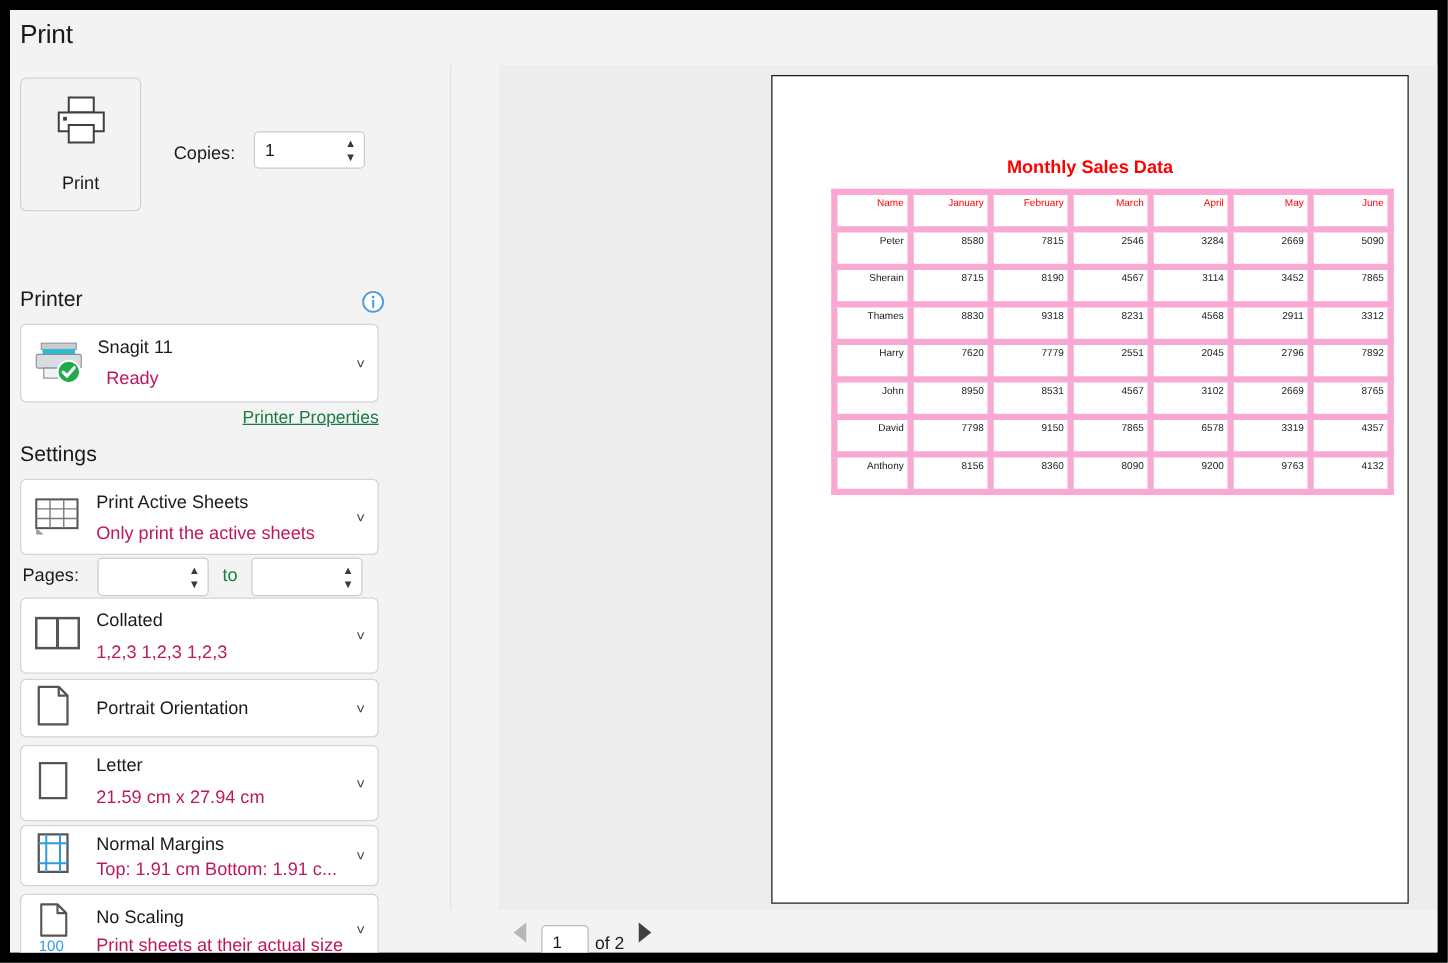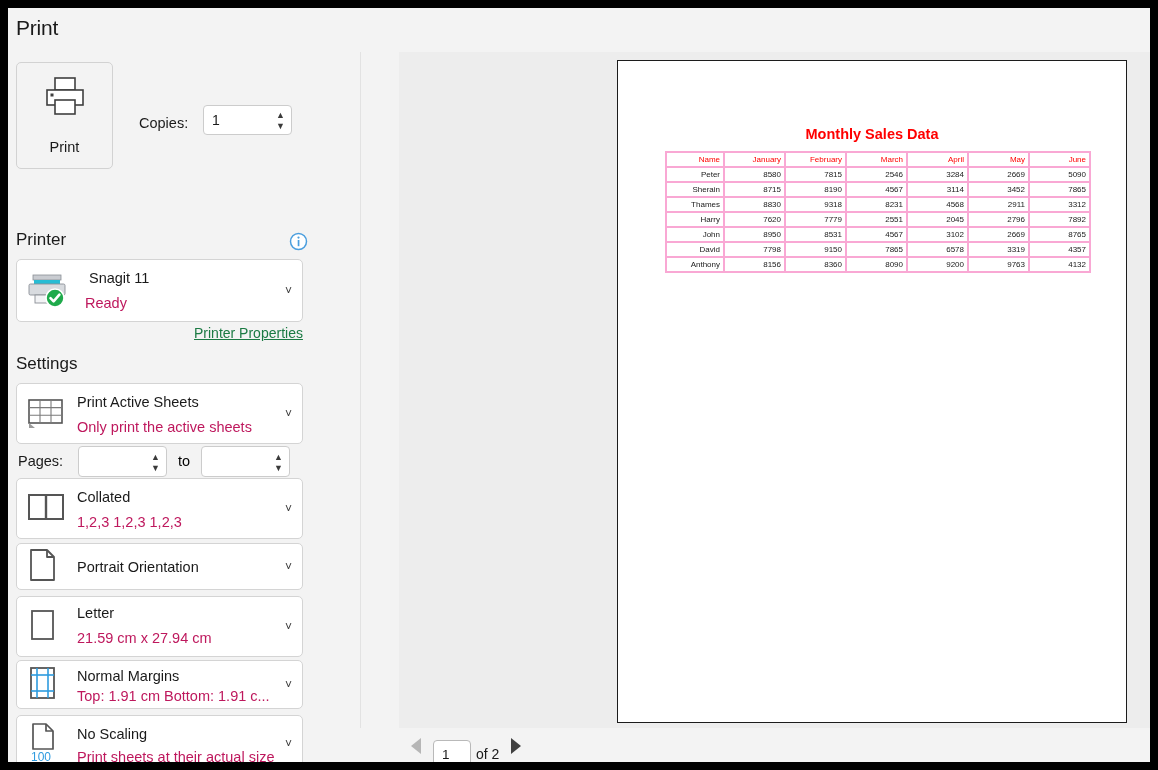--- a/index.html
+++ b/index.html
@@ -150,21 +150,21 @@
   .chev {
     position: absolute;
     right: 10px; top: 50%;
     transform: translateY(-50%);
     font-size: 12px;
     color: #3c3c3c;
     line-height: 1;
   }
 
   #printer-combo { top: 207px; width: 287px; height: 63px; }
-  #printer-combo .line1 { left: 72px; top: 10px; }
+  #printer-combo .line1 { left: 61px; top: 10px; }
   #printer-combo .line2 { left: 68px; top: 35px; }
 
   .link {
     position: absolute;
     font-size: 14px;
     color: #1b7a43;
     text-decoration: underline;
     cursor: pointer;
     white-space: nowrap;
   }
@@ -190,21 +190,21 @@
     position: absolute;
     left: 10px; top: 401px;
     font-size: 14.5px;
     color: #1a1a1a;
   }
   #pages-from { left: 70px; top: 394px; width: 89px; height: 31px; }
   .to-label {
     position: absolute;
     left: 170px; top: 401px;
     font-size: 14.5px;
-    color: #000000;
+    color: #15803d;
   }
   #pages-to { left: 193px; top: 394px; width: 89px; height: 31px; }
 
   
   .preview-wrap {
     position: absolute;
     left: 391px; top: 44px;
     width: 751px; height: 676px;
     background: #ededed;
   }
@@ -227,22 +227,22 @@
     color: #ff0000;
   }
   .sales-table {
     position: absolute;
     left: 47px; top: 90px;
     border-collapse: collapse;
     font-size: 8px;
     color: #1a1a1a;
   }
   .sales-table th, .sales-table td {
-    border: 2px solid #f9a8d4;
-    padding: 0 3px 0 2px;
+    border: 5px solid #f9a8d4;
+    padding: 0 3px 12px 2px;
     text-align: right;
     height: 13px;
     line-height: 13px;
     font-weight: normal;
     white-space: nowrap;
   }
   .sales-table th {
     color: #ff0000;
   }
   .sales-table .c-name { width: 51px; }

